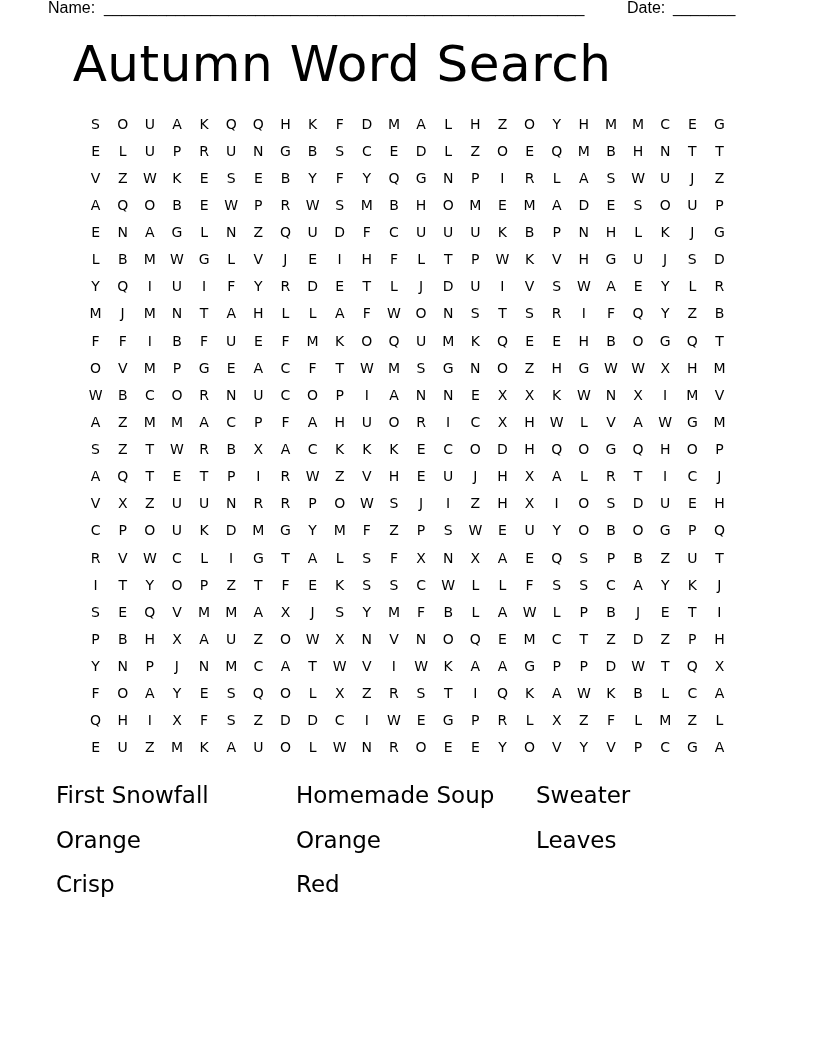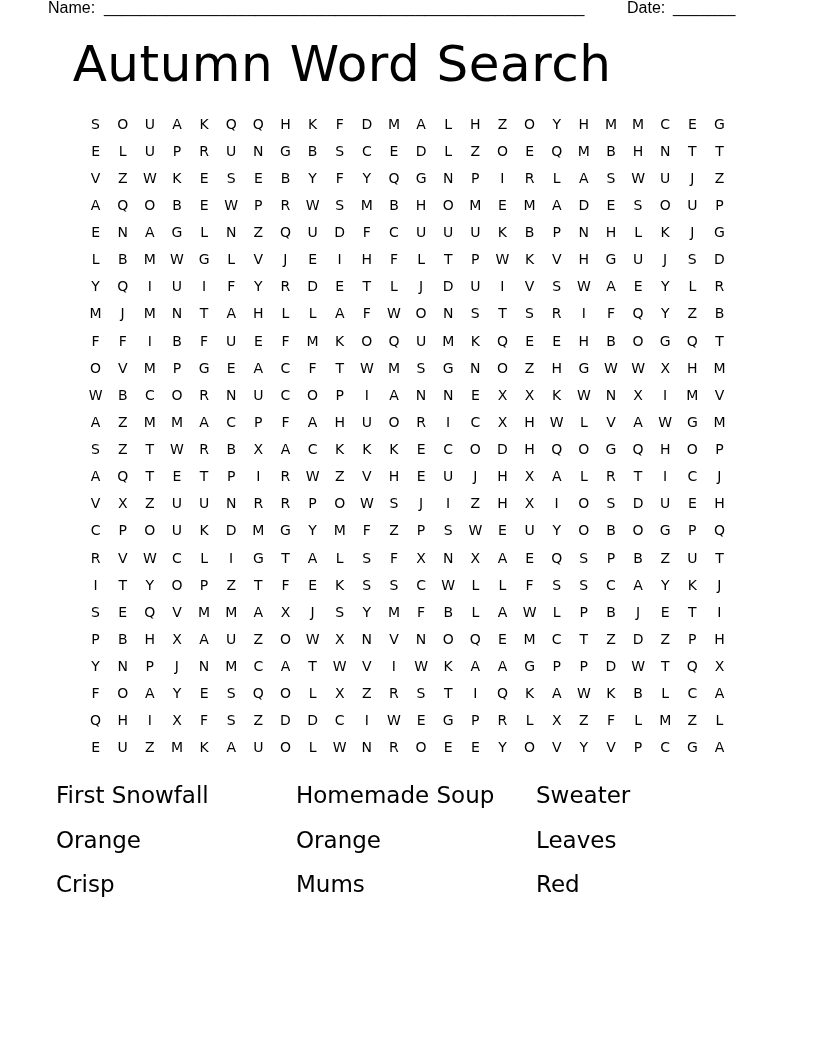--- a/index.html
+++ b/index.html
@@ -628,15 +628,14 @@
   </div>
 
 <div class="words" id="word-list">
     <div class="word">First Snowfall</div>
     <div class="word">Homemade Soup</div>
     <div class="word">Sweater</div>
     <div class="word">Orange</div>
     <div class="word">Orange</div>
     <div class="word">Leaves</div>
     <div class="word">Crisp</div>
-    <div class="word">Mums</div>
     <div class="word">Red</div>
   </div>
 
 </body></html>

